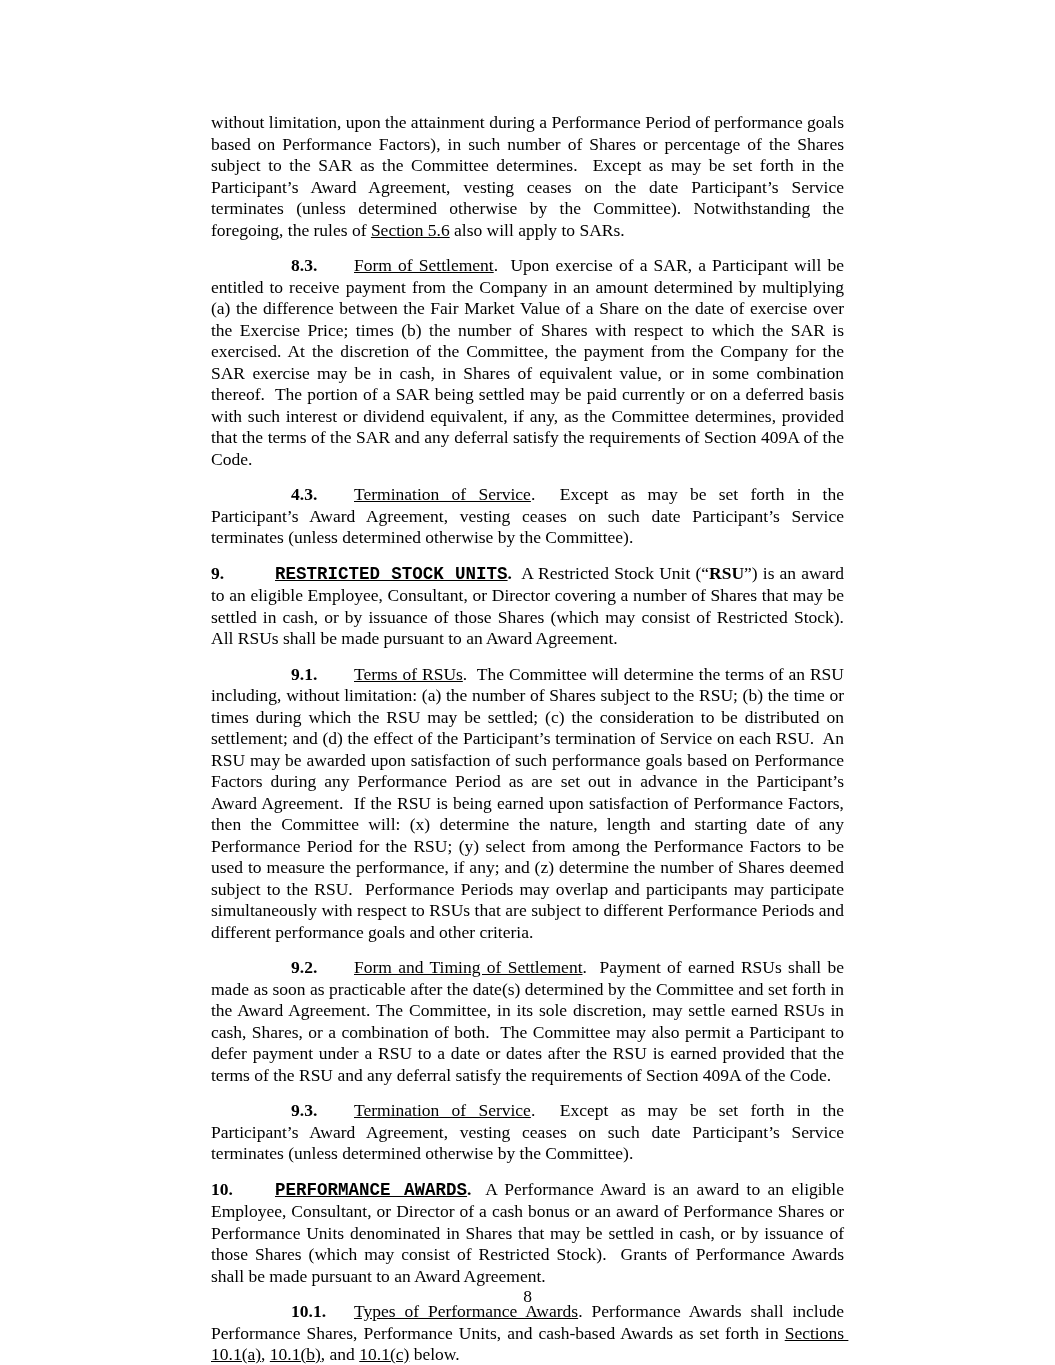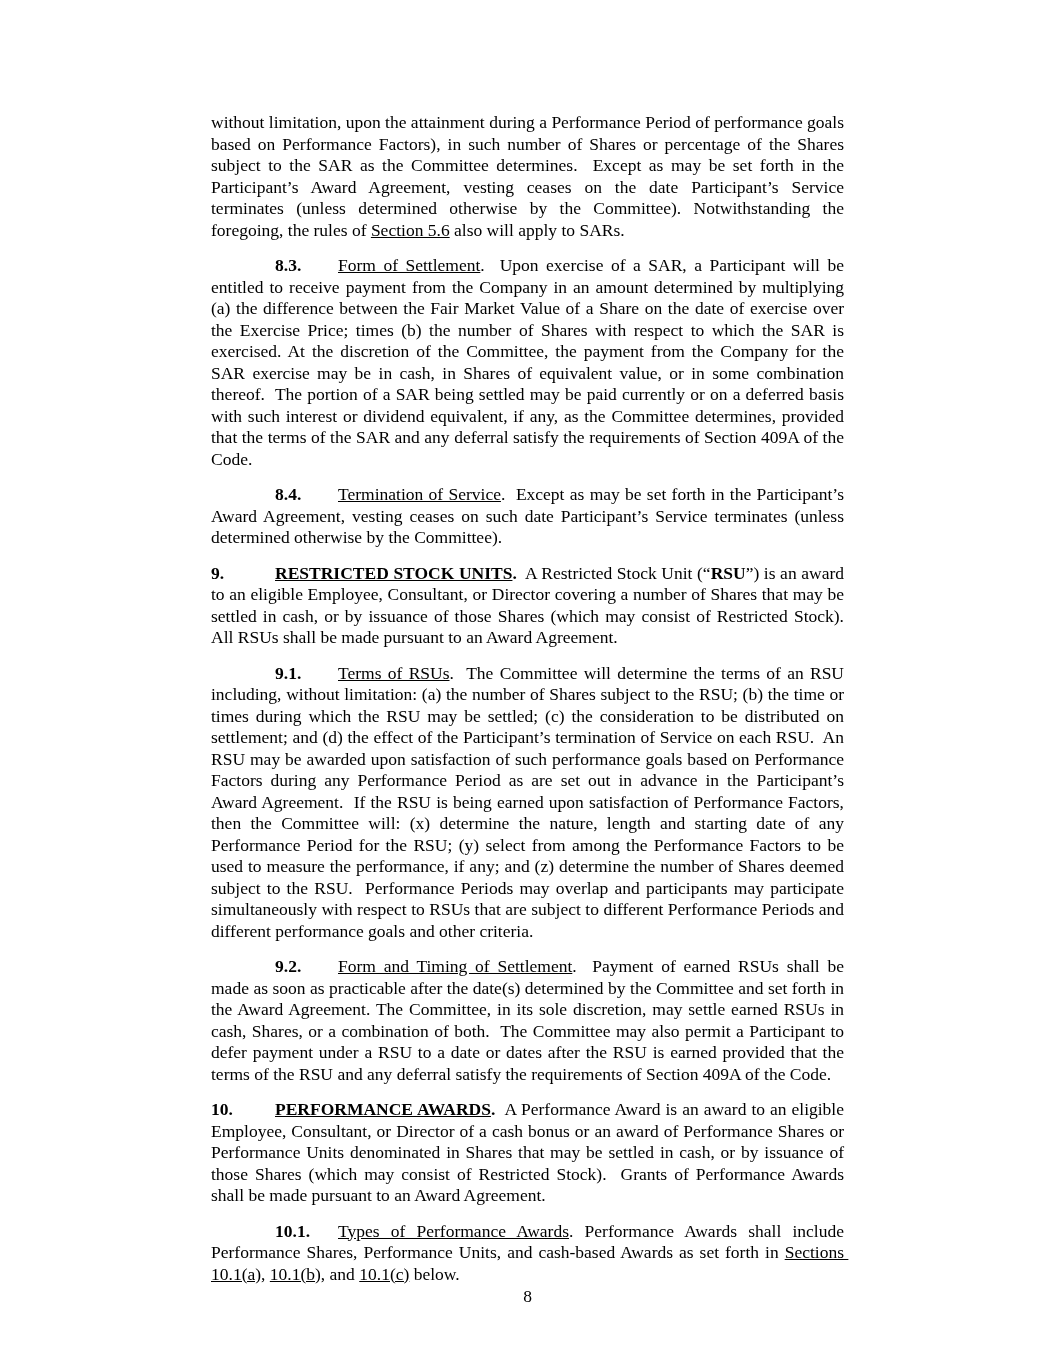--- a/index.html
+++ b/index.html
@@ -27,58 +27,60 @@
   }
   .para.sub {
     text-indent: 64px;
   }
   .run { white-space: pre-wrap; }
   .run-num-sub {
     display: inline-block;
     width: 63px;
     font-weight: bold;
     text-indent: 0;
+    margin-left: 16px;
   }
   .run-num-top {
     display: inline-block;
     width: 64px;
     font-weight: bold;
     text-indent: 0;
   }
   .run-u  { text-decoration: underline; }
   .run-hu { text-decoration: underline; font-family: Liberation Serif, serif; }
-  .run-hbu { font-weight: bold; text-decoration: underline; }
+  .run-hbu { font-weight: bold; text-decoration: underline; font-family: Liberation Mono, monospace; }
   .run-b  { font-weight: bold; }
   .run-bi { font-weight: bold; }
   .page-number {
     position: absolute;
     left: 0;
     right: 0;
     bottom: 58px;
     text-align: center;
     text-indent: 0;
   }
 </style>
 </head>
 <body>
 
 <div class="page">
 
   <p class="para"><span class="run">without limitation, upon the attainment during a Performance Period of performance goals based on Performance Factors), in such number of Shares or percentage of the Shares subject to the SAR as the Committee determines.  Except as may be set forth in the Participant’s Award Agreement, vesting ceases on the date Participant’s Service terminates (unless determined otherwise by the Committee). Notwithstanding the foregoing, the rules of </span><span class="run run-u">Section 5.6</span><span class="run"> also will apply to SARs.</span></p>
 
   <p class="para sub"><span class="run run-num-sub">8.3.</span><span class="run run-hu">Form of Settlement</span><span class="run">.  Upon exercise of a SAR, a Participant will be entitled to receive payment from the Company in an amount determined by multiplying (a) the difference between the Fair Market Value of a Share on the date of exercise over the Exercise Price; times (b) the number of Shares with respect to which the SAR is exercised. At the discretion of the Committee, the payment from the Company for the SAR exercise may be in cash, in Shares of equivalent value, or in some combination thereof.  The portion of a SAR being settled may be paid currently or on a deferred basis with such interest or dividend equivalent, if any, as the Committee determines, provided that the terms of the SAR and any deferral satisfy the requirements of Section 409A of the Code.</span></p>
 
-  <p class="para sub"><span class="run run-num-sub">8.4.</span><span class="run run-hu">Termination of Service</span><span class="run">.  Except as may be set forth in the Participant’s Award Agreement, vesting ceases on such date Participant’s Service terminates (unless determined otherwise by the Committee).</span></p>
+  <p class="para sub"><span class="run run-num-sub">4.3.</span><span class="run run-hu">Termination of Service</span><span class="run">.  Except as may be set forth in the Participant’s Award Agreement, vesting ceases on such date Participant’s Service terminates (unless determined otherwise by the Committee).</span></p>
 
   <p class="para"><span class="run run-num-top">9.</span><span class="run run-hbu">RESTRICTED STOCK UNITS</span><span class="run run-b">.</span><span class="run">  A Restricted Stock Unit (“</span><span class="run run-bi">RSU</span><span class="run">”) is an award to an eligible Employee, Consultant, or Director covering a number of Shares that may be settled in cash, or by issuance of those Shares (which may consist of Restricted Stock).  All RSUs shall be made pursuant to an Award Agreement.</span></p>
 
   <p class="para sub"><span class="run run-num-sub">9.1.</span><span class="run run-hu">Terms of RSUs</span><span class="run">.  The Committee will determine the terms of an RSU including, without limitation: (a) the number of Shares subject to the RSU; (b) the time or times during which the RSU may be settled; (c) the consideration to be distributed on settlement; and (d) the effect of the Participant’s termination of Service on each RSU.  An RSU may be awarded upon satisfaction of such performance goals based on Performance Factors during any Performance Period as are set out in advance in the Participant’s Award Agreement.  If the RSU is being earned upon satisfaction of Performance Factors, then the Committee will: (x) determine the nature, length and starting date of any Performance Period for the RSU; (y) select from among the Performance Factors to be used to measure the performance, if any; and (z) determine the number of Shares deemed subject to the RSU.  Performance Periods may overlap and participants may participate simultaneously with respect to RSUs that are subject to different Performance Periods and different performance goals and other criteria.</span></p>
 
   <p class="para sub"><span class="run run-num-sub">9.2.</span><span class="run run-hu">Form and Timing of Settlement</span><span class="run">.  Payment of earned RSUs shall be made as soon as practicable after the date(s) determined by the Committee and set forth in the Award Agreement. The Committee, in its sole discretion, may settle earned RSUs in cash, Shares, or a combination of both.  The Committee may also permit a Participant to defer payment under a RSU to a date or dates after the RSU is earned provided that the terms of the RSU and any deferral satisfy the requirements of Section 409A of the Code.</span></p>
 
+  <p class="para sub"><span class="run run-num-sub">9.3.</span><span class="run run-hu">Termination of Service</span><span class="run">.  Except as may be set forth in the Participant’s Award Agreement, vesting ceases on such date Participant’s Service terminates (unless determined otherwise by the Committee).</span></p>
 
   <p class="para"><span class="run run-num-top">10.</span><span class="run run-hbu">PERFORMANCE AWARDS</span><span class="run run-b">.</span><span class="run">  A Performance Award is an award to an eligible Employee, Consultant, or Director of a cash bonus or an award of Performance Shares or Performance Units denominated in Shares that may be settled in cash, or by issuance of those Shares (which may consist of Restricted Stock).  Grants of Performance Awards shall be made pursuant to an Award Agreement.</span></p>
 
   <p class="para sub"><span class="run run-num-sub">10.1.</span><span class="run run-hu">Types of Performance Awards</span><span class="run">. Performance Awards shall include Performance Shares, Performance Units, and cash-based Awards as set forth in </span><span class="run run-u">Sections 10.1(a)</span><span class="run">, </span><span class="run run-u">10.1(b)</span><span class="run">, and </span><span class="run run-u">10.1(c)</span><span class="run"> below.</span></p>
 
   <div class="page-number">8</div>
 
 </div>
 
 </body></html>

